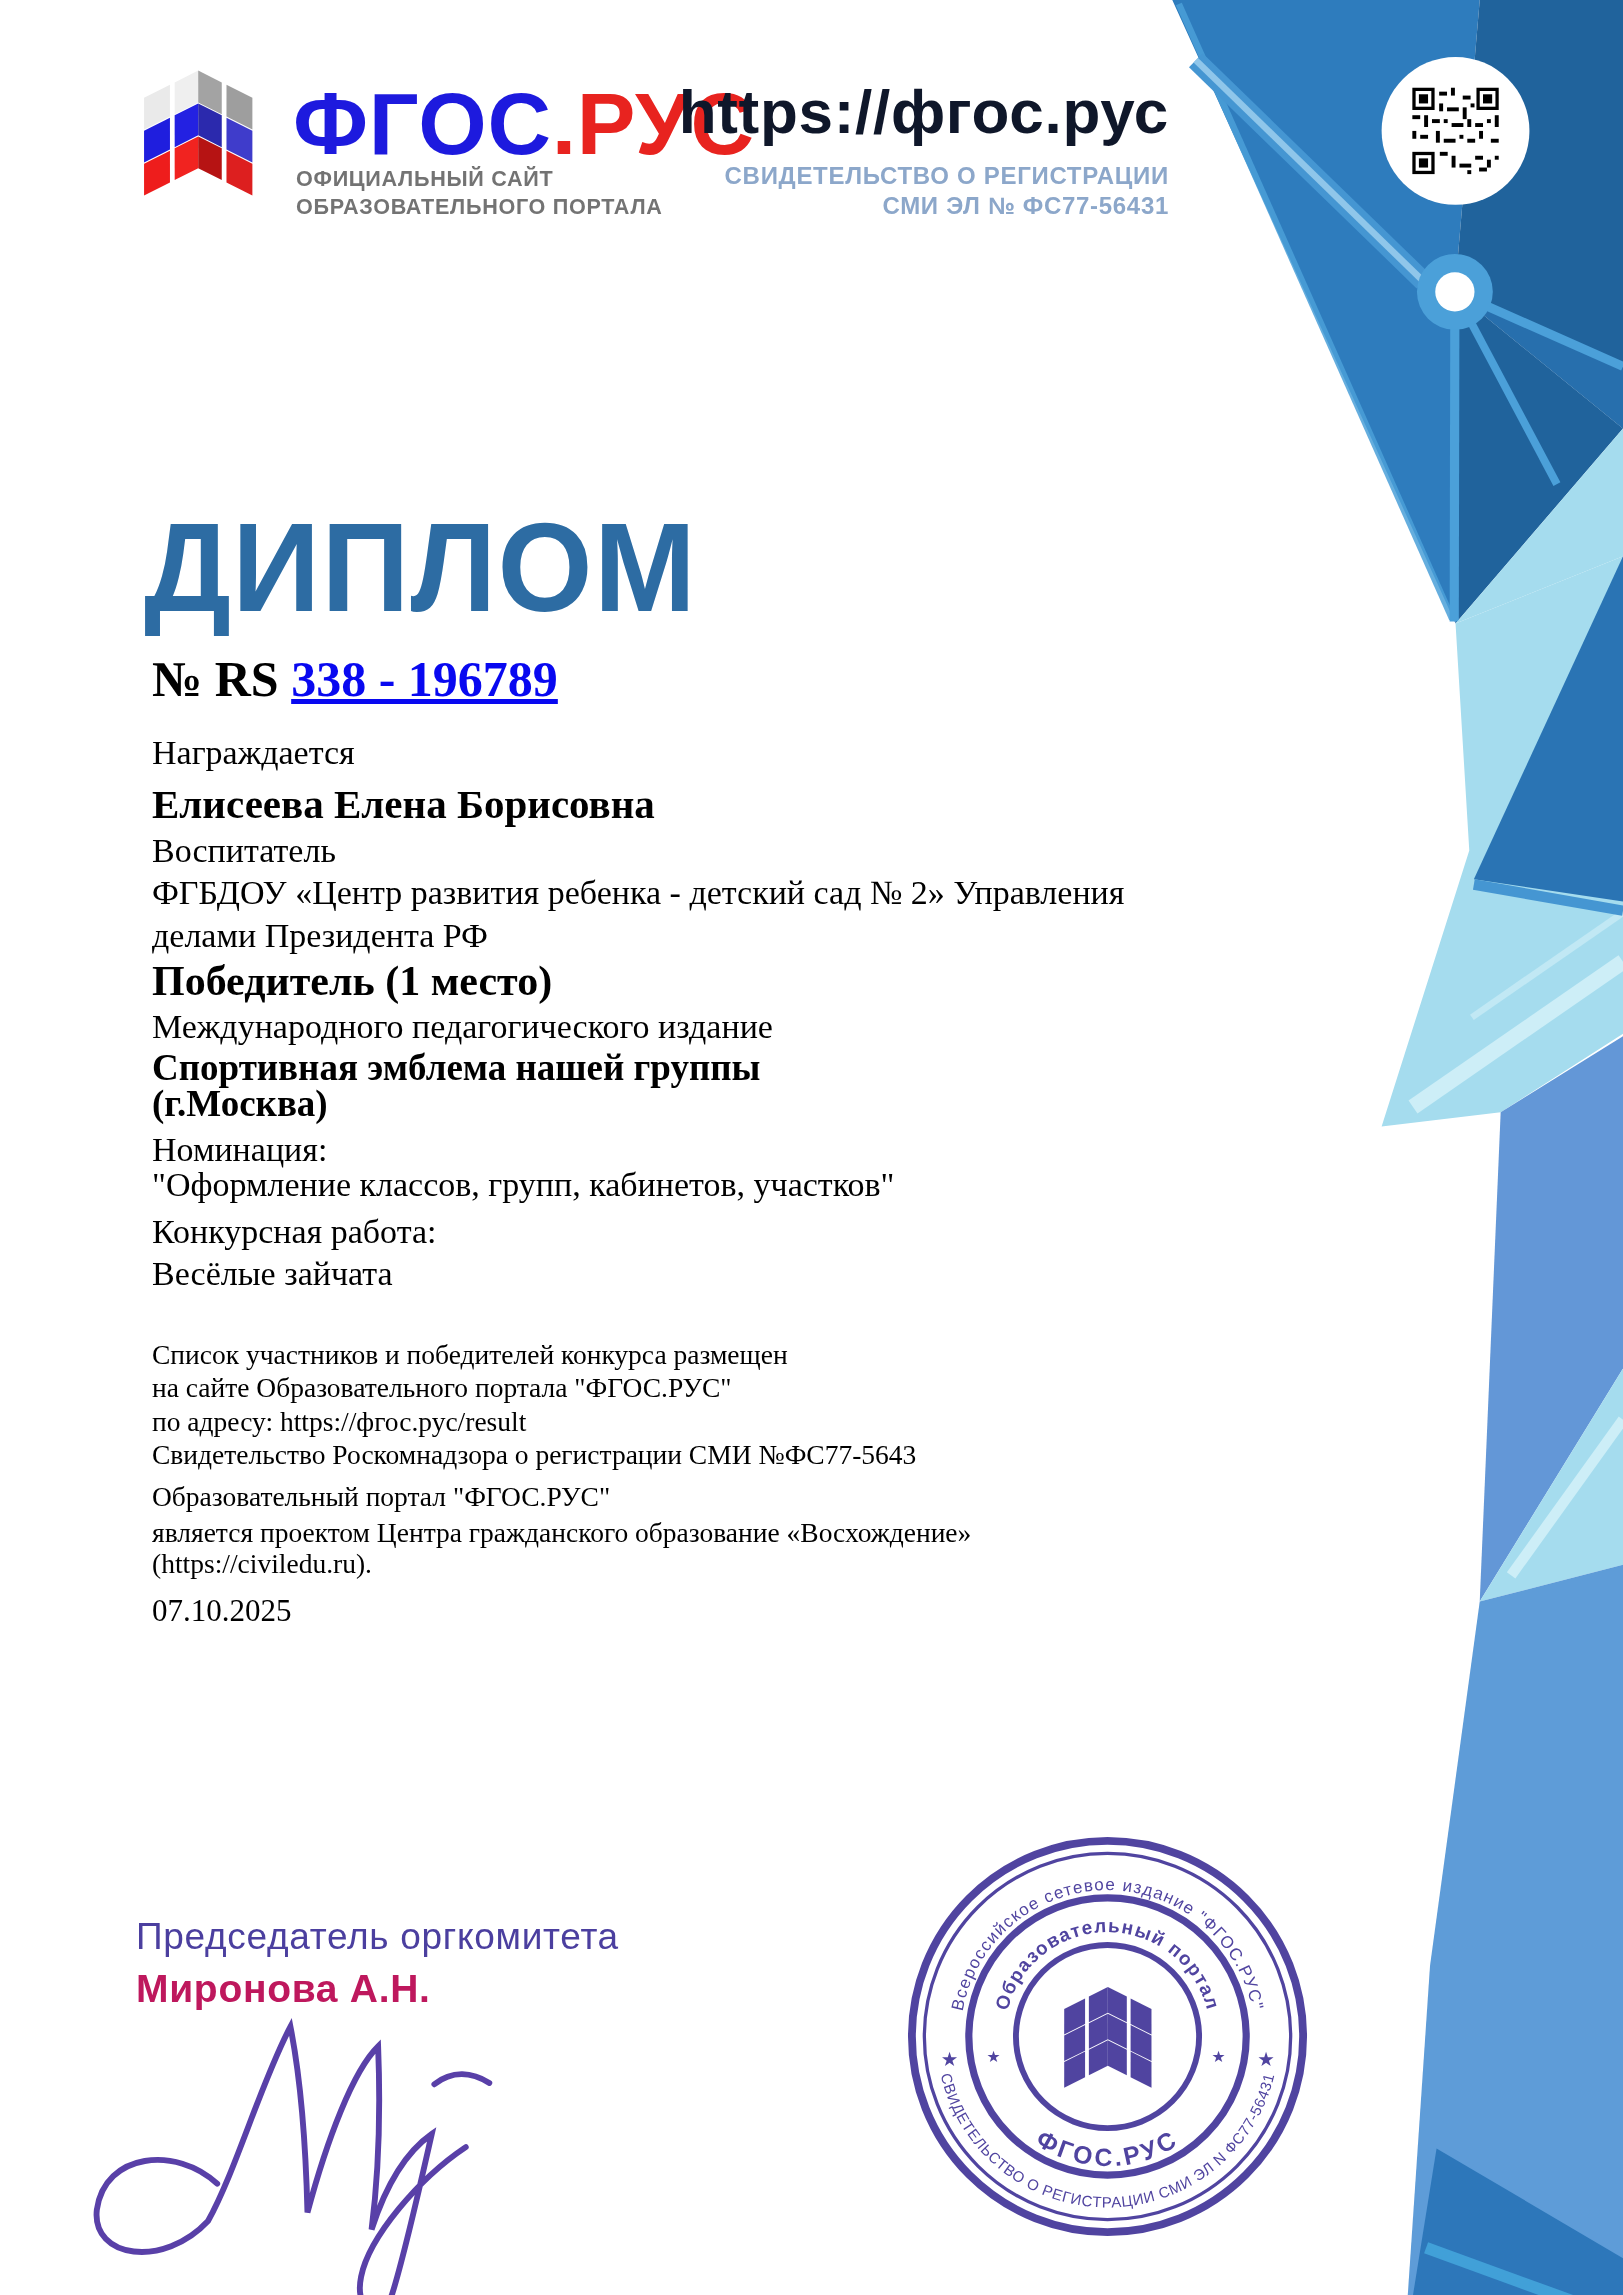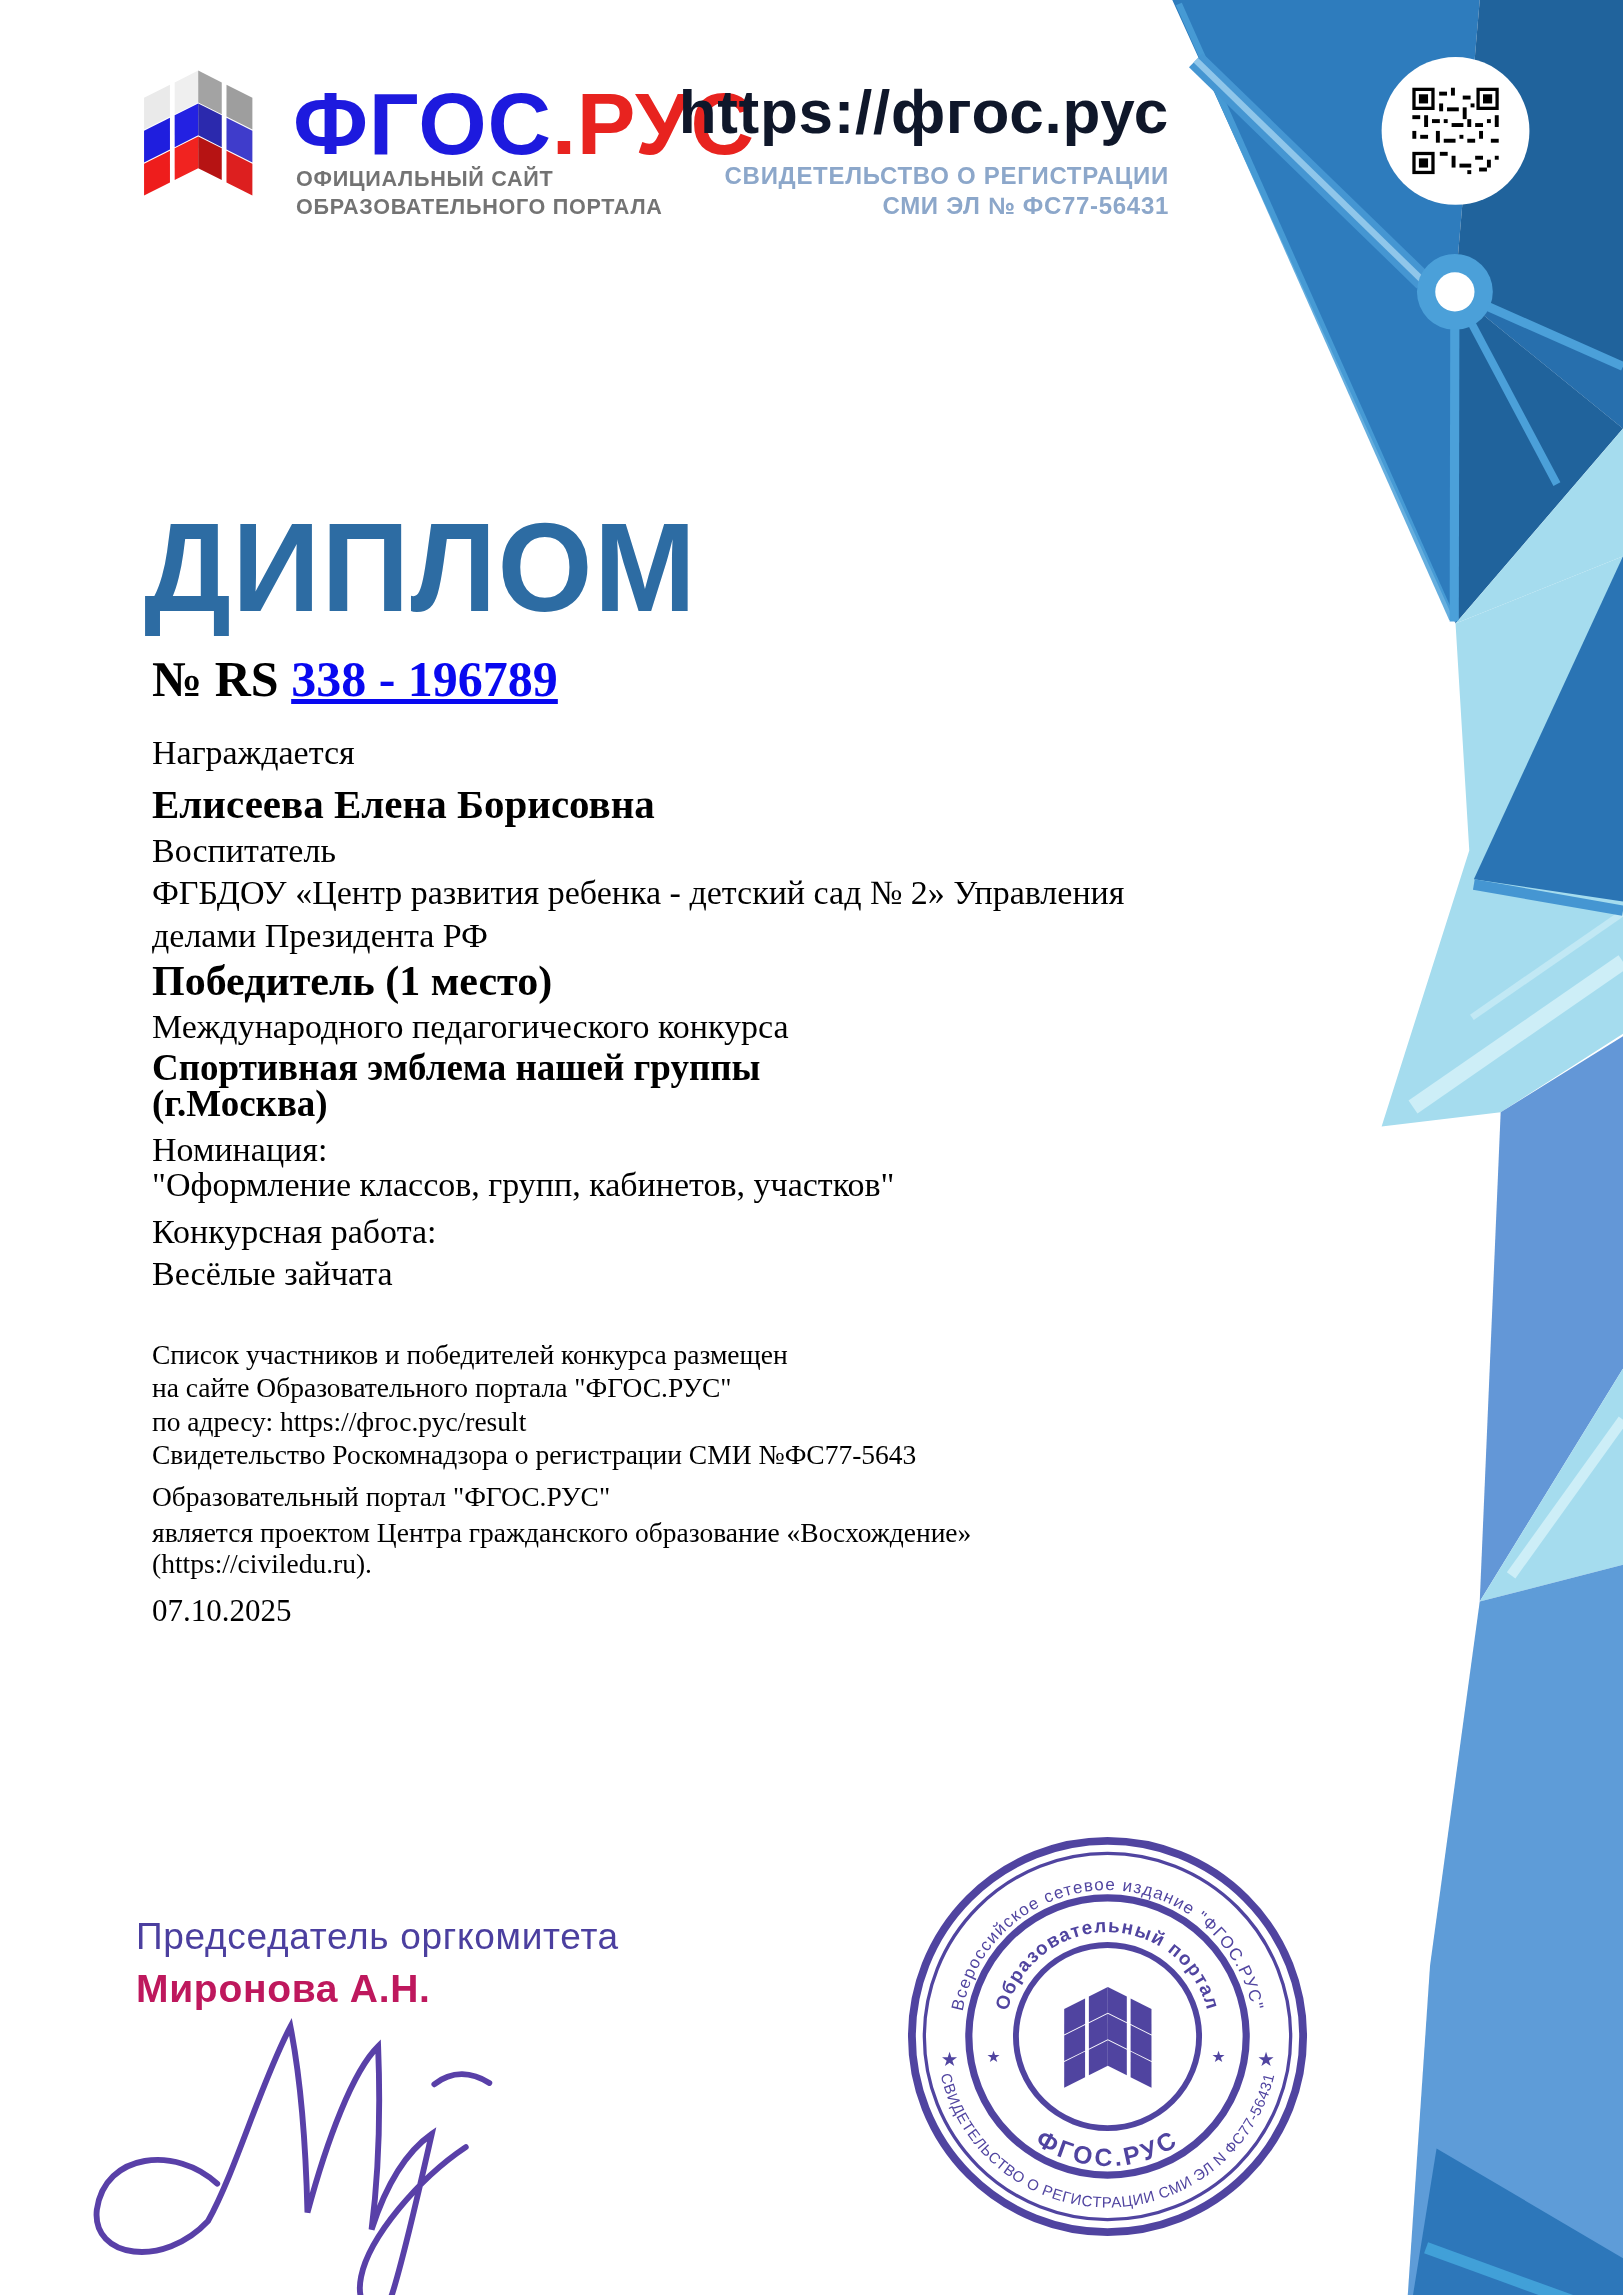--- a/index.html
+++ b/index.html
@@ -177,21 +177,21 @@
     <span>№ RS</span>
     <a href="#">338 - 196789</a>
   </div>
 
   <p class="ln" style="top:734px">Награждается</p>
   <p class="ln b" style="top:780px; font-size:41px">Елисеева Елена Борисовна</p>
   <p class="ln" style="top:832px">Воспитатель</p>
   <p class="ln" style="top:874px">ФГБДОУ «Центр развития ребенка - детский сад № 2» Управления</p>
   <p class="ln" style="top:917px">делами Президента РФ</p>
   <p class="ln b" style="top:957px; font-size:42px">Победитель (1 место)</p>
-  <p class="ln" style="top:1008px">Международного педагогического конкурса</p>
+  <p class="ln" style="top:1008px">Международного педагогического издание</p>
   <p class="ln b" style="top:1046px; font-size:37px">Спортивная эмблема нашей группы</p>
   <p class="ln b" style="top:1082px; font-size:37px">(г.Москва)</p>
   <p class="ln" style="top:1131px">Номинация:</p>
   <p class="ln" style="top:1166px">"Оформление классов, групп, кабинетов, участков"</p>
   <p class="ln" style="top:1213px">Конкурсная работа:</p>
   <p class="ln" style="top:1255px">Весёлые зайчата</p>
 
   <p class="ln sm" style="top:1339px">Список участников и победителей конкурса размещен</p>
   <p class="ln sm" style="top:1372px">на сайте Образовательного портала "ФГОС.РУС"</p>
   <p class="ln sm" style="top:1406px">по адресу: https://фгос.рус/result</p>

